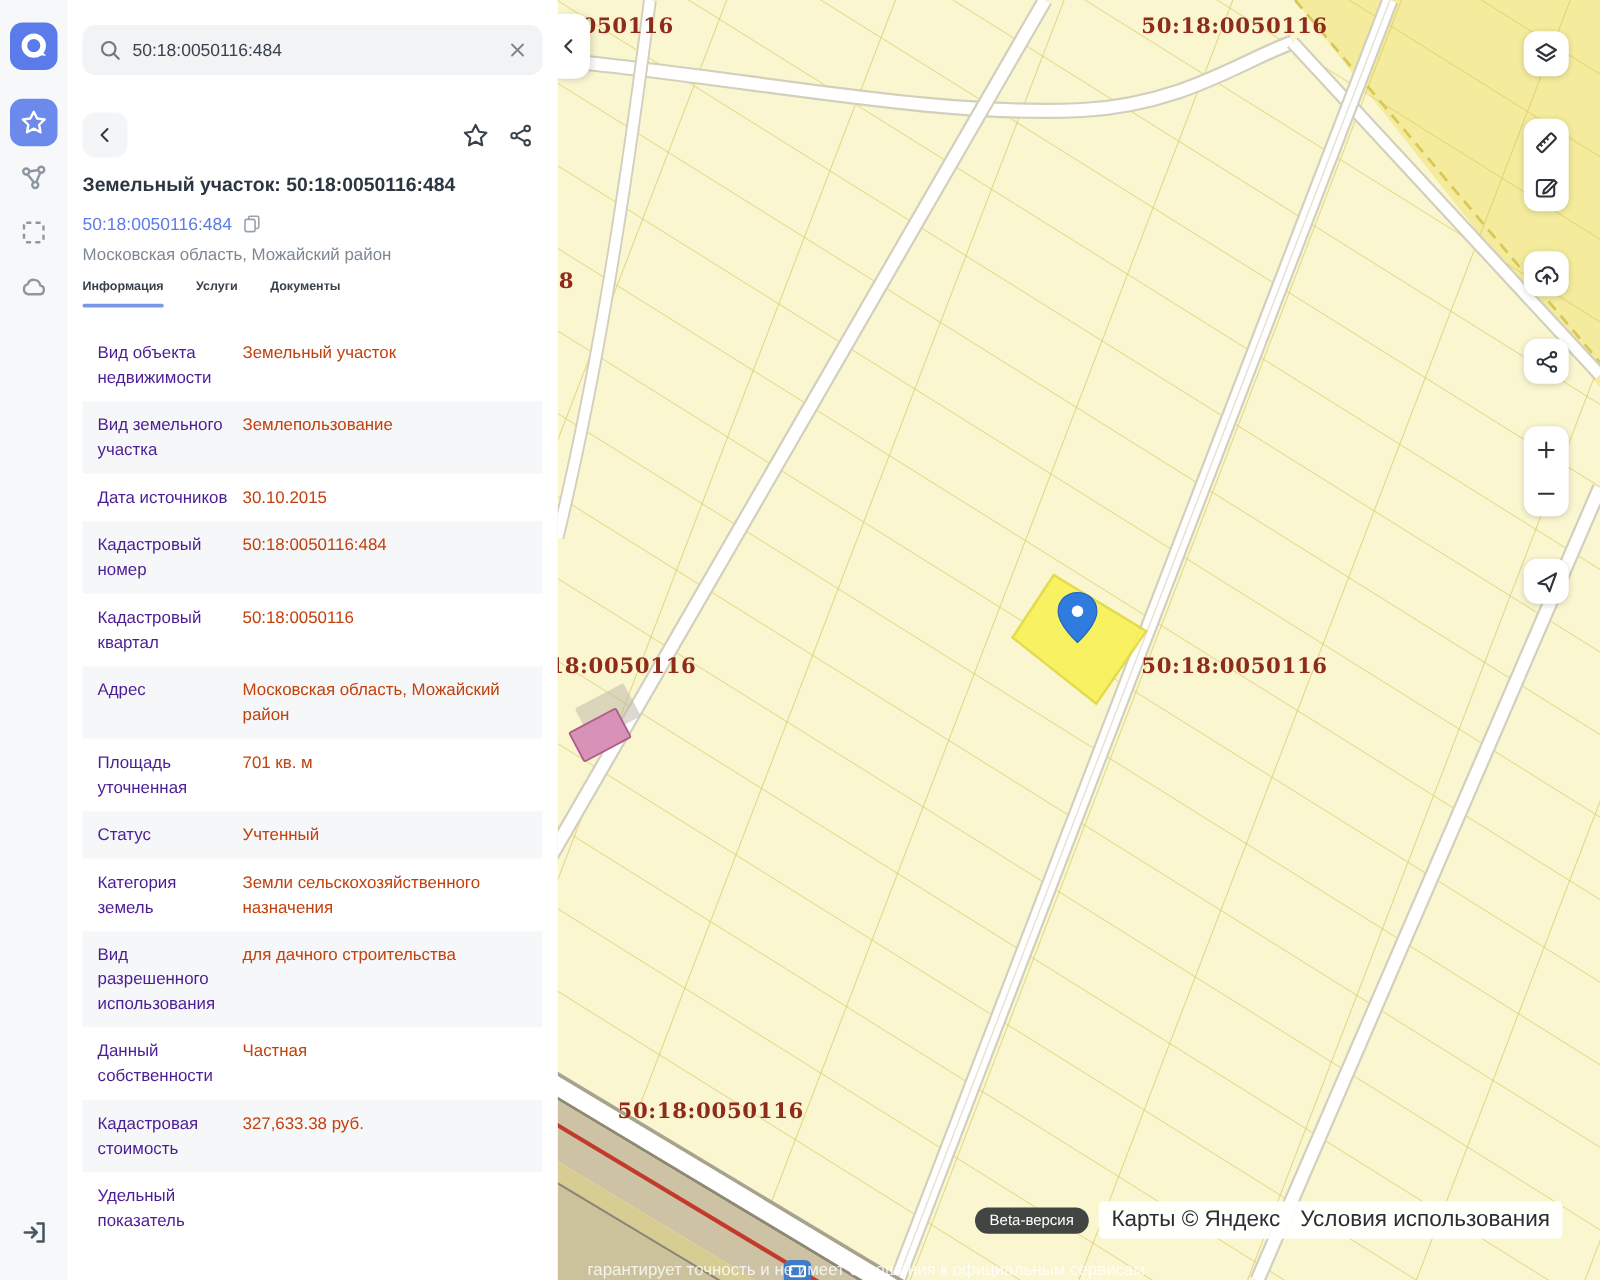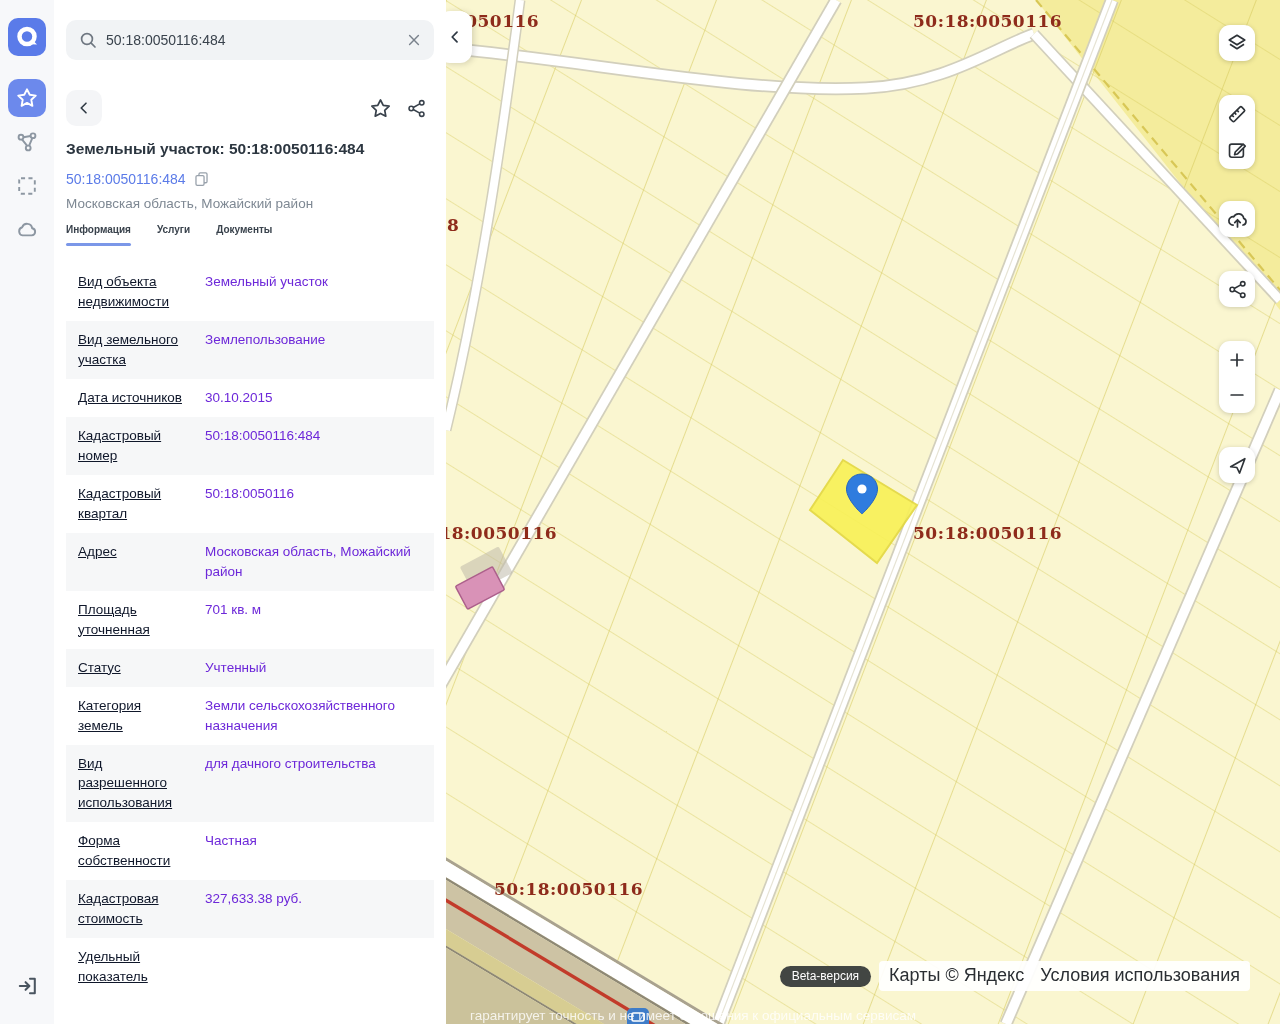--- a/index.html
+++ b/index.html
@@ -22,22 +22,22 @@
   .icon-btn { width:36px; height:36px; border-radius:10px; display:flex; align-items:center; justify-content:center; cursor:pointer; }
   .title { position:absolute; left:12px; top:140px; width:368px; font-size:15.5px; font-weight:bold; color:#2c3640; }
   .cad-link { position:absolute; left:12px; top:170px; display:flex; align-items:center; gap:7px; font-size:14px; color:#5b7be8; cursor:pointer; }
   .subtitle { position:absolute; left:12px; top:196px; font-size:13.5px; color:#7e8893; }
   .tab-bar { position:absolute; left:12px; top:224px; display:flex; gap:26px; }
   .tab { font-size:10px; font-weight:bold; color:#39424c; padding-bottom:11px; cursor:pointer; position:relative; }
   .tab.active::after { content:""; position:absolute; left:0; right:0; bottom:0; height:3px; border-radius:2px; background:#7b97e8; }
   .info-table { position:absolute; left:12px; top:263px; width:368px; }
   .row { display:flex; padding:9px 12px; background:#fff; }
   .row.alt { background:#f6f7f8; }
-  .cell.label { width:116px; padding-right:10px; font-size:13.5px; line-height:1.48; color:#0f172a;text-decoration:underline; }
-  .cell.value { flex:1; font-size:13.5px; line-height:1.48; color:#6d28d9;margin-left:11px; }
+  .cell.label { width:116px; padding-right:10px; font-size:13.5px; line-height:1.48; color:#4c1d95; }
+  .cell.value { flex:1; font-size:13.5px; line-height:1.48; color:#c2410c; }
 
   
   .map { position:absolute; left:446px; top:0; width:834px; height:1024px; background:#faf6d0; overflow:hidden; z-index:5; cursor:grab; }
   .map svg.base { position:absolute; left:0; top:0; }
   .maplabel { position:absolute; font-family:"DejaVu Serif", serif; font-weight:bold; font-size:17px; letter-spacing:.5px; color:#8e2b1b; white-space:nowrap; text-shadow:0 0 2px rgba(250,246,208,.6); }
   .watermark { position:absolute; left:24px; color:rgba(255,255,255,.8); font-size:13.5px; white-space:nowrap; z-index:6; }
 
   .collapse-btn { position:absolute; left:438px; top:11px; width:34px; height:52px; background:#fff; border-radius:12px; box-shadow:2px 1px 6px rgba(0,0,0,.15); display:flex; align-items:center; justify-content:center; z-index:20; cursor:pointer; }
 
   .map-ctls { position:absolute; top:0; right:25px; width:36px; z-index:15; }
@@ -323,21 +323,21 @@
       </div>
       <div class="row">
         <div class="cell label">Категория земель</div>
         <div class="cell value">Земли сельскохозяйственного назначения</div>
       </div>
       <div class="row alt">
         <div class="cell label">Вид разрешенного использования</div>
         <div class="cell value">для дачного строительства</div>
       </div>
       <div class="row">
-        <div class="cell label">Форма собственности</div>
+        <div class="cell label">Данный собственности</div>
         <div class="cell value">Частная</div>
       </div>
       <div class="row alt">
         <div class="cell label">Кадастровая стоимость</div>
         <div class="cell value">327,633.38 руб.</div>
       </div>
       <div class="row">
         <div class="cell label">Удельный показатель</div>
         <div class="cell value"></div>
       </div>

